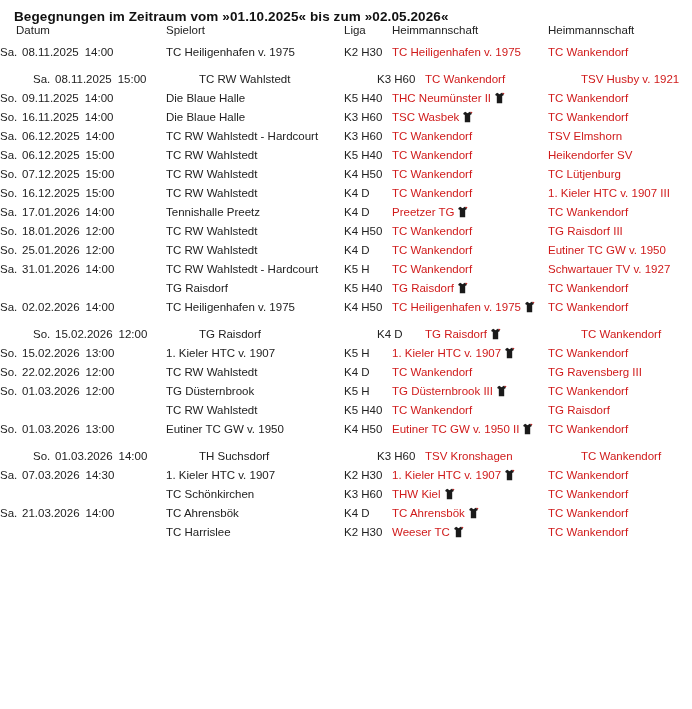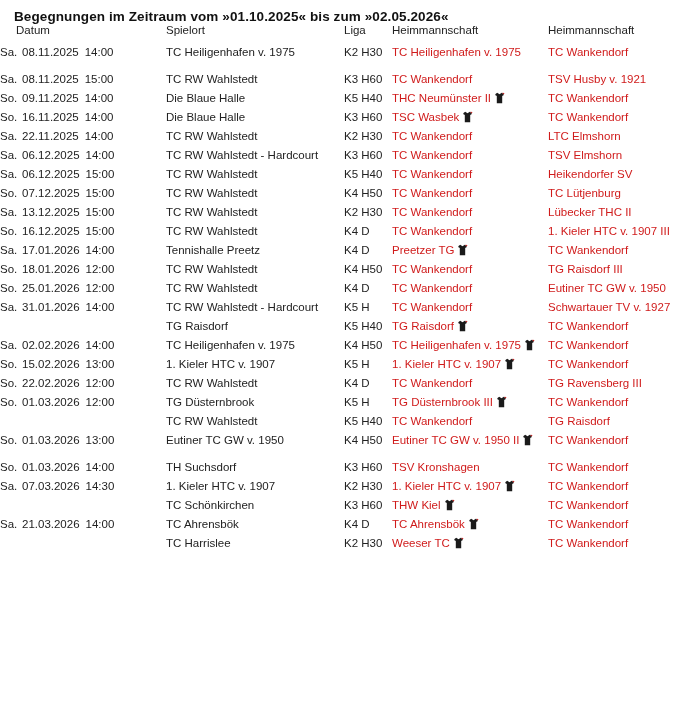--- a/index.html
+++ b/index.html
@@ -58,21 +58,21 @@
     padding-left: 16px;
     color: #222222;
     white-space: nowrap;
   }
   td.date .wd { display: inline-block; width: 22px; }
   td.date .dt { display: inline-block; text-align: right; }
   td.date .tm { display: inline-block; padding-left: 6px; }
   td.venue { color: #222222; }
   td.league { color: #222222; white-space: nowrap; }
   td.home, td.away { color: #d01b1b; }
-  tr.gap td { padding-top: 11px; }
+  tr.gap td { padding-top: 11px; padding-left: 33px; }
 
   .jersey {
     display: inline-block;
     vertical-align: -2px;
     margin-left: 3px;
     width: 11px;
     height: 12px;
   }
   .jersey svg { display: block; }
 </style>
@@ -129,53 +129,39 @@
           <td class="date"><span class="wd">So.</span><span class="dt">16.11.2025</span><span class="tm">14:00</span></td>
           <td class="venue">Die Blaue Halle</td>
           <td class="league">K3 H60</td>
           <td class="home"><span>TSC Wasbek</span><span class="jersey"><svg viewBox="0 0 11 12" width="11" height="12">
                 <path d="M1.2 2.2 L3.2 0.8 L5.5 2.2 L7.8 0.8 L9.8 2.2 L9.0 4.0 L8.2 3.5 L8.2 11.2 L2.8 11.2 L2.8 3.5 L2.0 4.0 Z" fill="#1a1a1a"></path>
                 <path d="M8.6 0.6 L10.6 1.6 L8.9 2.6 Z" fill="#c21b1b"></path>
               </svg></span></td>
           <td class="away"><span>TC Wankendorf</span></td>
         </tr>
         <tr>
-          <td class="date"><span class="wd">Sa.</span><span class="dt">22.11.2025</span><span class="tm">14:00</span></td>
-          <td class="venue">TC RW Wahlstedt</td>
-          <td class="league">K2 H30</td>
-          <td class="home"><span>TC Wankendorf</span></td>
-          <td class="away"><span>LTC Elmshorn</span></td>
-        </tr>
-        <tr>
           <td class="date"><span class="wd">Sa.</span><span class="dt">06.12.2025</span><span class="tm">14:00</span></td>
           <td class="venue">TC RW Wahlstedt - Hardcourt</td>
           <td class="league">K3 H60</td>
           <td class="home"><span>TC Wankendorf</span></td>
           <td class="away"><span>TSV Elmshorn</span></td>
         </tr>
         <tr>
           <td class="date"><span class="wd">Sa.</span><span class="dt">06.12.2025</span><span class="tm">15:00</span></td>
           <td class="venue">TC RW Wahlstedt</td>
           <td class="league">K5 H40</td>
           <td class="home"><span>TC Wankendorf</span></td>
           <td class="away"><span>Heikendorfer SV</span></td>
         </tr>
         <tr>
           <td class="date"><span class="wd">So.</span><span class="dt">07.12.2025</span><span class="tm">15:00</span></td>
           <td class="venue">TC RW Wahlstedt</td>
           <td class="league">K4 H50</td>
           <td class="home"><span>TC Wankendorf</span></td>
           <td class="away"><span>TC Lütjenburg</span></td>
-        </tr>
-        <tr>
-          <td class="date"><span class="wd">Sa.</span><span class="dt">13.12.2025</span><span class="tm">15:00</span></td>
-          <td class="venue">TC RW Wahlstedt</td>
-          <td class="league">K2 H30</td>
-          <td class="home"><span>TC Wankendorf</span></td>
-          <td class="away"><span>Lübecker THC II</span></td>
         </tr>
         <tr>
           <td class="date"><span class="wd">So.</span><span class="dt">16.12.2025</span><span class="tm">15:00</span></td>
           <td class="venue">TC RW Wahlstedt</td>
           <td class="league">K4 D</td>
           <td class="home"><span>TC Wankendorf</span></td>
           <td class="away"><span>1. Kieler HTC v. 1907 III</span></td>
         </tr>
         <tr>
           <td class="date"><span class="wd">Sa.</span><span class="dt">17.01.2026</span><span class="tm">14:00</span></td>
@@ -221,20 +207,30 @@
         <tr>
           <td class="date"><span class="wd">Sa.</span><span class="dt">02.02.2026</span><span class="tm">14:00</span></td>
           <td class="venue">TC Heiligenhafen v. 1975</td>
           <td class="league">K4 H50</td>
           <td class="home"><span>TC Heiligenhafen v. 1975</span><span class="jersey"><svg viewBox="0 0 11 12" width="11" height="12">
                 <path d="M1.2 2.2 L3.2 0.8 L5.5 2.2 L7.8 0.8 L9.8 2.2 L9.0 4.0 L8.2 3.5 L8.2 11.2 L2.8 11.2 L2.8 3.5 L2.0 4.0 Z" fill="#1a1a1a"></path>
                 <path d="M8.6 0.6 L10.6 1.6 L8.9 2.6 Z" fill="#c21b1b"></path>
               </svg></span></td>
           <td class="away"><span>TC Wankendorf</span></td>
         </tr>
+        <tr class="gap">
+          <td class="date"><span class="wd">So.</span><span class="dt">15.02.2026</span><span class="tm">12:00</span></td>
+          <td class="venue">TG Raisdorf</td>
+          <td class="league">K4 D</td>
+          <td class="home"><span>TG Raisdorf</span><span class="jersey"><svg viewBox="0 0 11 12" width="11" height="12">
+                <path d="M1.2 2.2 L3.2 0.8 L5.5 2.2 L7.8 0.8 L9.8 2.2 L9.0 4.0 L8.2 3.5 L8.2 11.2 L2.8 11.2 L2.8 3.5 L2.0 4.0 Z" fill="#1a1a1a"></path>
+                <path d="M8.6 0.6 L10.6 1.6 L8.9 2.6 Z" fill="#c21b1b"></path>
+              </svg></span></td>
+          <td class="away"><span>TC Wankendorf</span></td>
+        </tr>
         <tr>
           <td class="date"><span class="wd">So.</span><span class="dt">15.02.2026</span><span class="tm">13:00</span></td>
           <td class="venue">1. Kieler HTC v. 1907</td>
           <td class="league">K5 H</td>
           <td class="home"><span>1. Kieler HTC v. 1907</span><span class="jersey"><svg viewBox="0 0 11 12" width="11" height="12">
                 <path d="M1.2 2.2 L3.2 0.8 L5.5 2.2 L7.8 0.8 L9.8 2.2 L9.0 4.0 L8.2 3.5 L8.2 11.2 L2.8 11.2 L2.8 3.5 L2.0 4.0 Z" fill="#1a1a1a"></path>
                 <path d="M8.6 0.6 L10.6 1.6 L8.9 2.6 Z" fill="#c21b1b"></path>
               </svg></span></td>
           <td class="away"><span>TC Wankendorf</span></td>
         </tr>

